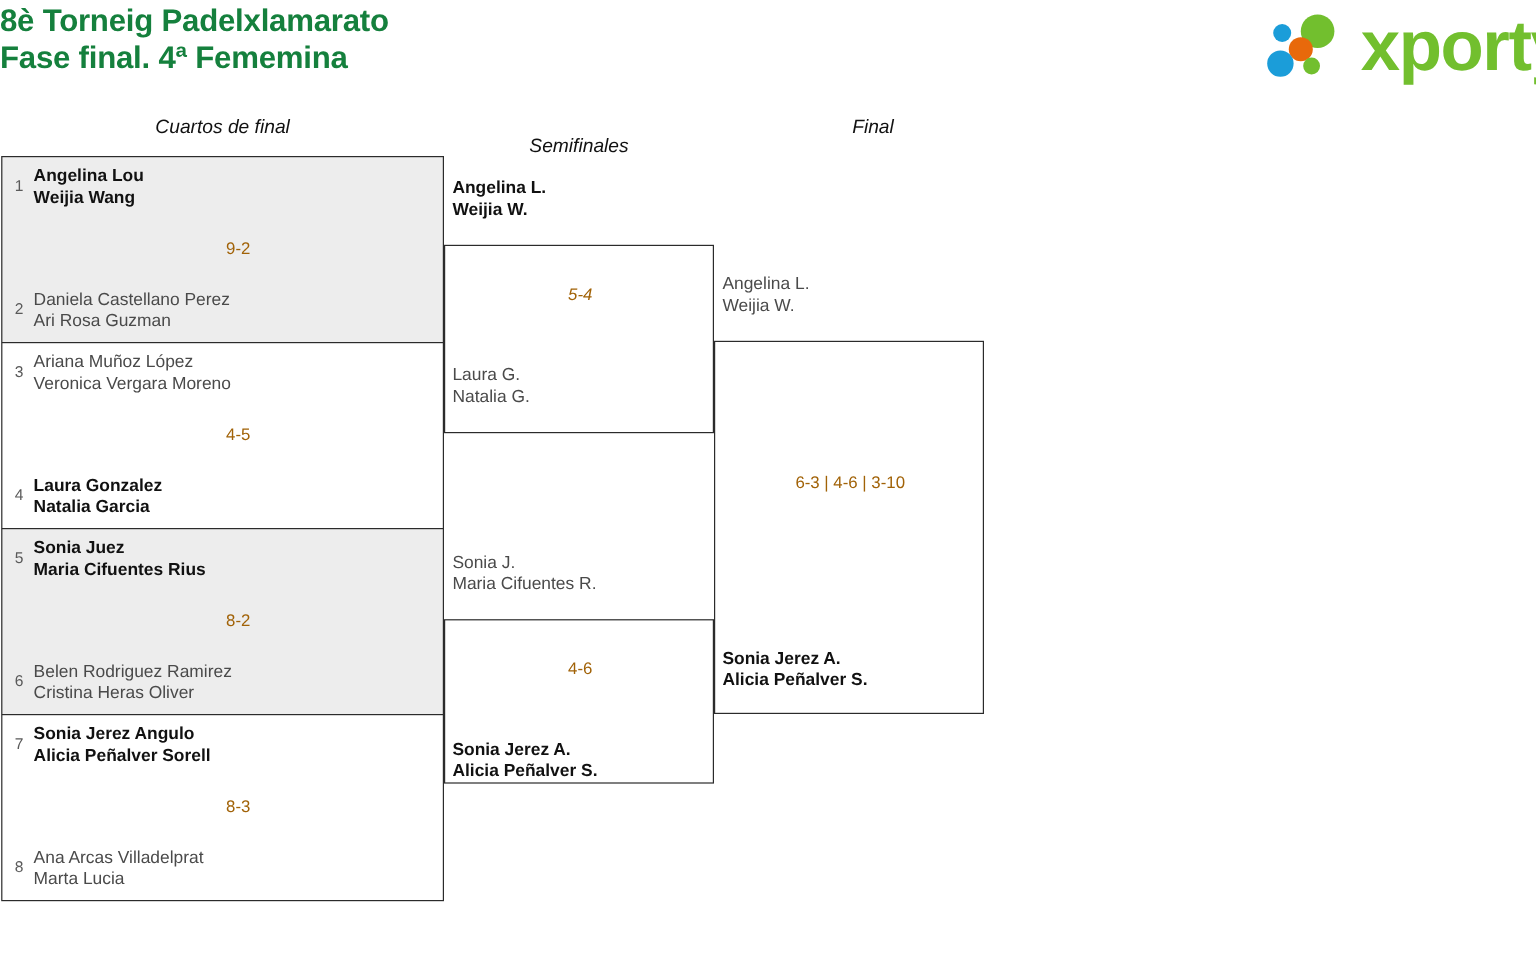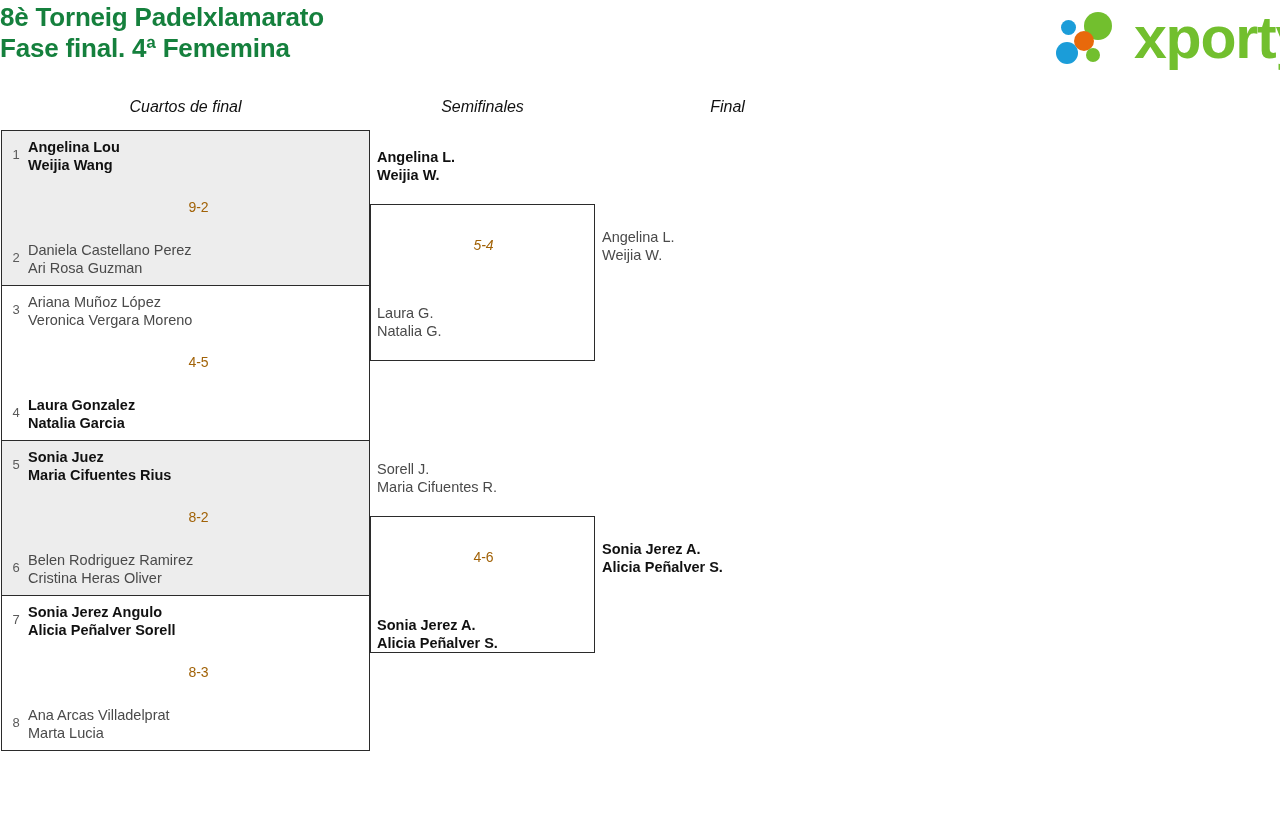--- a/index.html
+++ b/index.html
@@ -43,21 +43,21 @@
   .round-head {
     position: absolute;
     font-size: 16px;
     color: #111111;
     text-align: center;
     top: 98px;
     white-space: nowrap;
     font-style: italic;
   }
   #round-head-0 { left: 1px; width: 369px; }
-  #round-head-1 { left: 370px; width: 225px; }
+  #round-head-1 { left: 370px; width: 225px; margin-top: 16px; }
   #round-head-2 { left: 615px; width: 225px; }
 
   
   .match {
     position: absolute;
     border: 1px solid #2b2b2b;
     background: #ffffff;
   }
   .match.shaded { background: #ededed; }
 
@@ -197,28 +197,31 @@
   </div>
   <div class="team loser sf-names-bot" style="top:304px;">
     <div>Laura G.</div>
     <div>Natalia G.</div>
   </div>
 
   <div class="match sf" style="top:516px; height:137px;">
     <div class="score" style="top:32px;">4-6</div>
   </div>
   <div class="team loser sf-names-top" style="top:460px;">
-    <div>Sorell J.</div>
+    <div>Sonia J.</div>
     <div>Maria Cifuentes R.</div>
   </div>
   <div class="team winner sf-names-bot" style="top:616px;">
     <div>Sonia Jerez A.</div>
     <div>Alicia Peñalver S.</div>
   </div>
 
+  <div class="match fn" style="top:284px; height:311px;">
+    <div class="score" style="top:109px;">6-3 | 4-6 | 3-10</div>
+  </div>
   <div class="team loser fn-names-top" style="top:228px;">
     <div>Angelina L.</div>
     <div>Weijia W.</div>
   </div>
   <div class="team winner fn-names-bot" style="top:540px;">
     <div>Sonia Jerez A.</div>
     <div>Alicia Peñalver S.</div>
   </div>
 
 </div>

